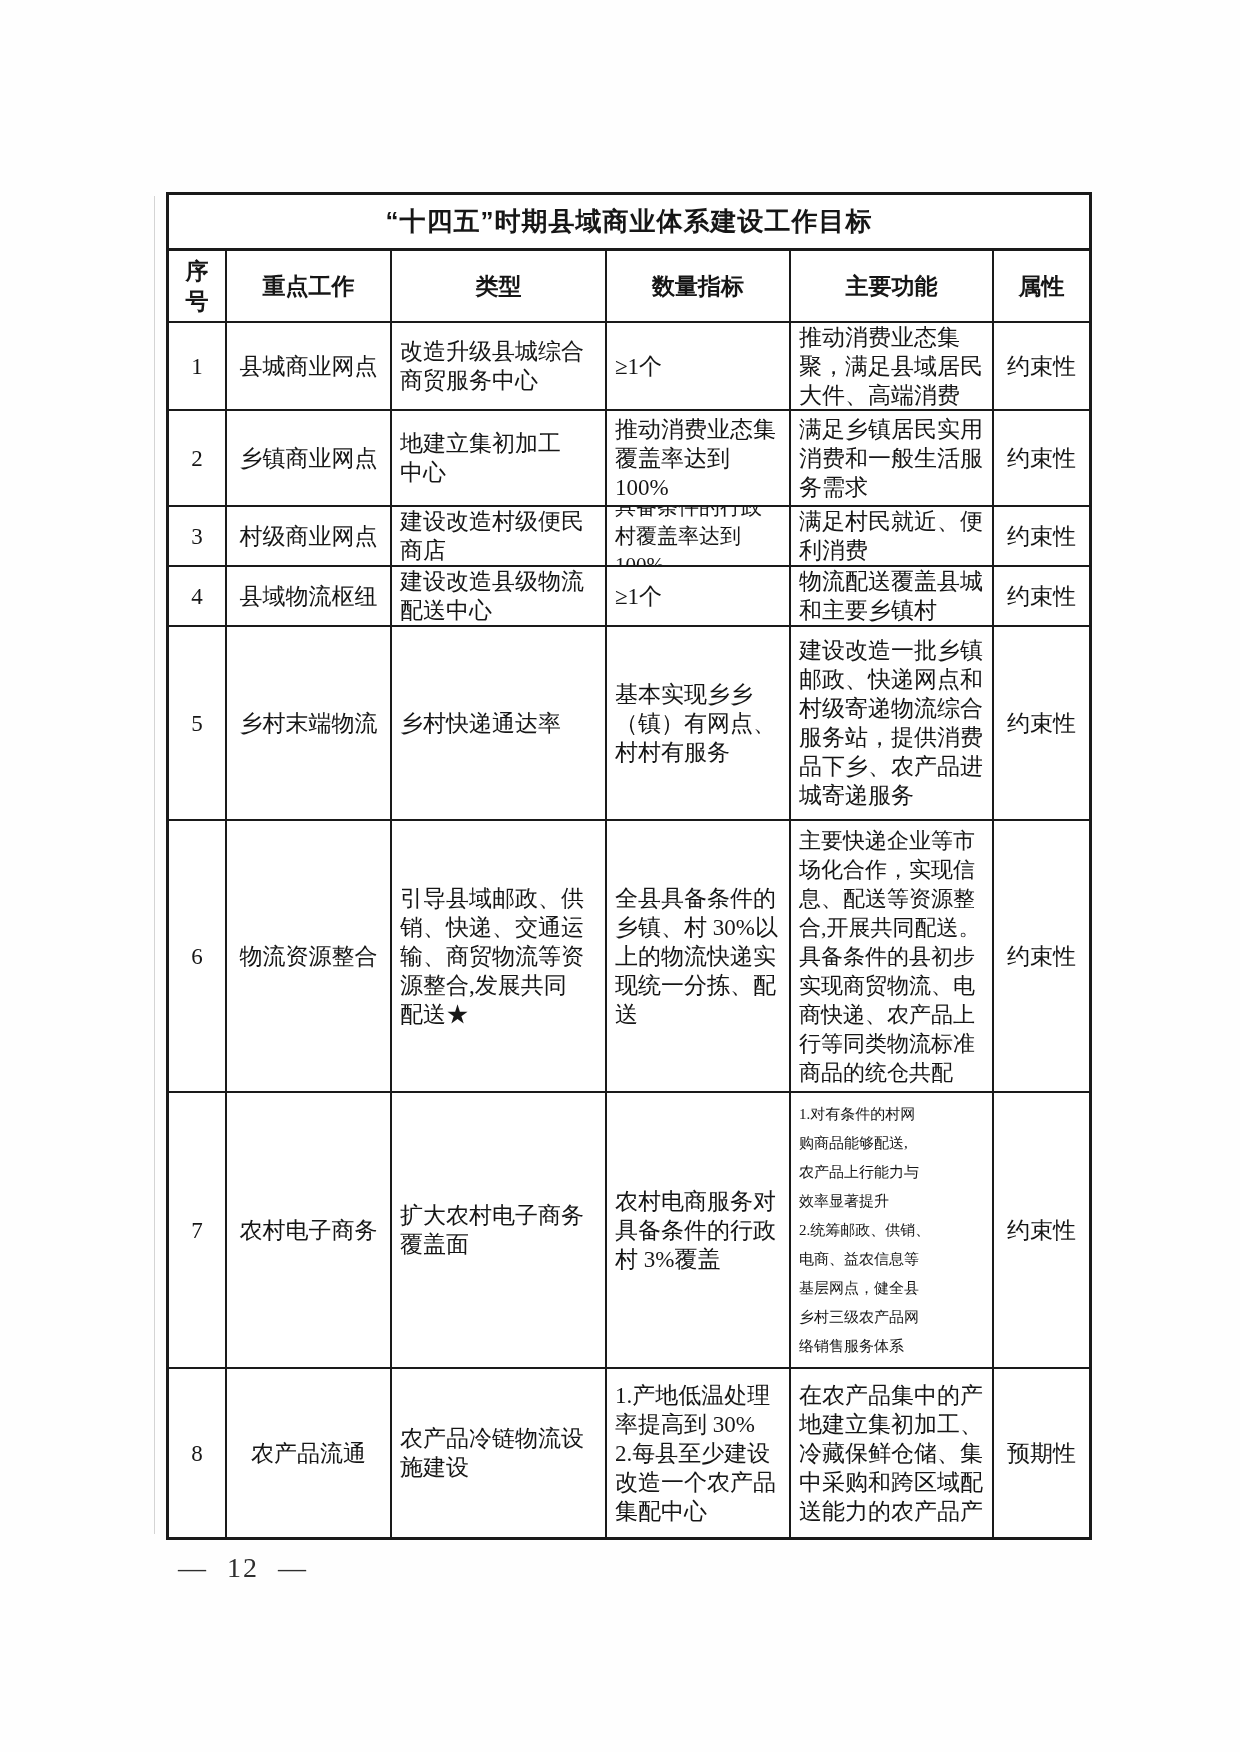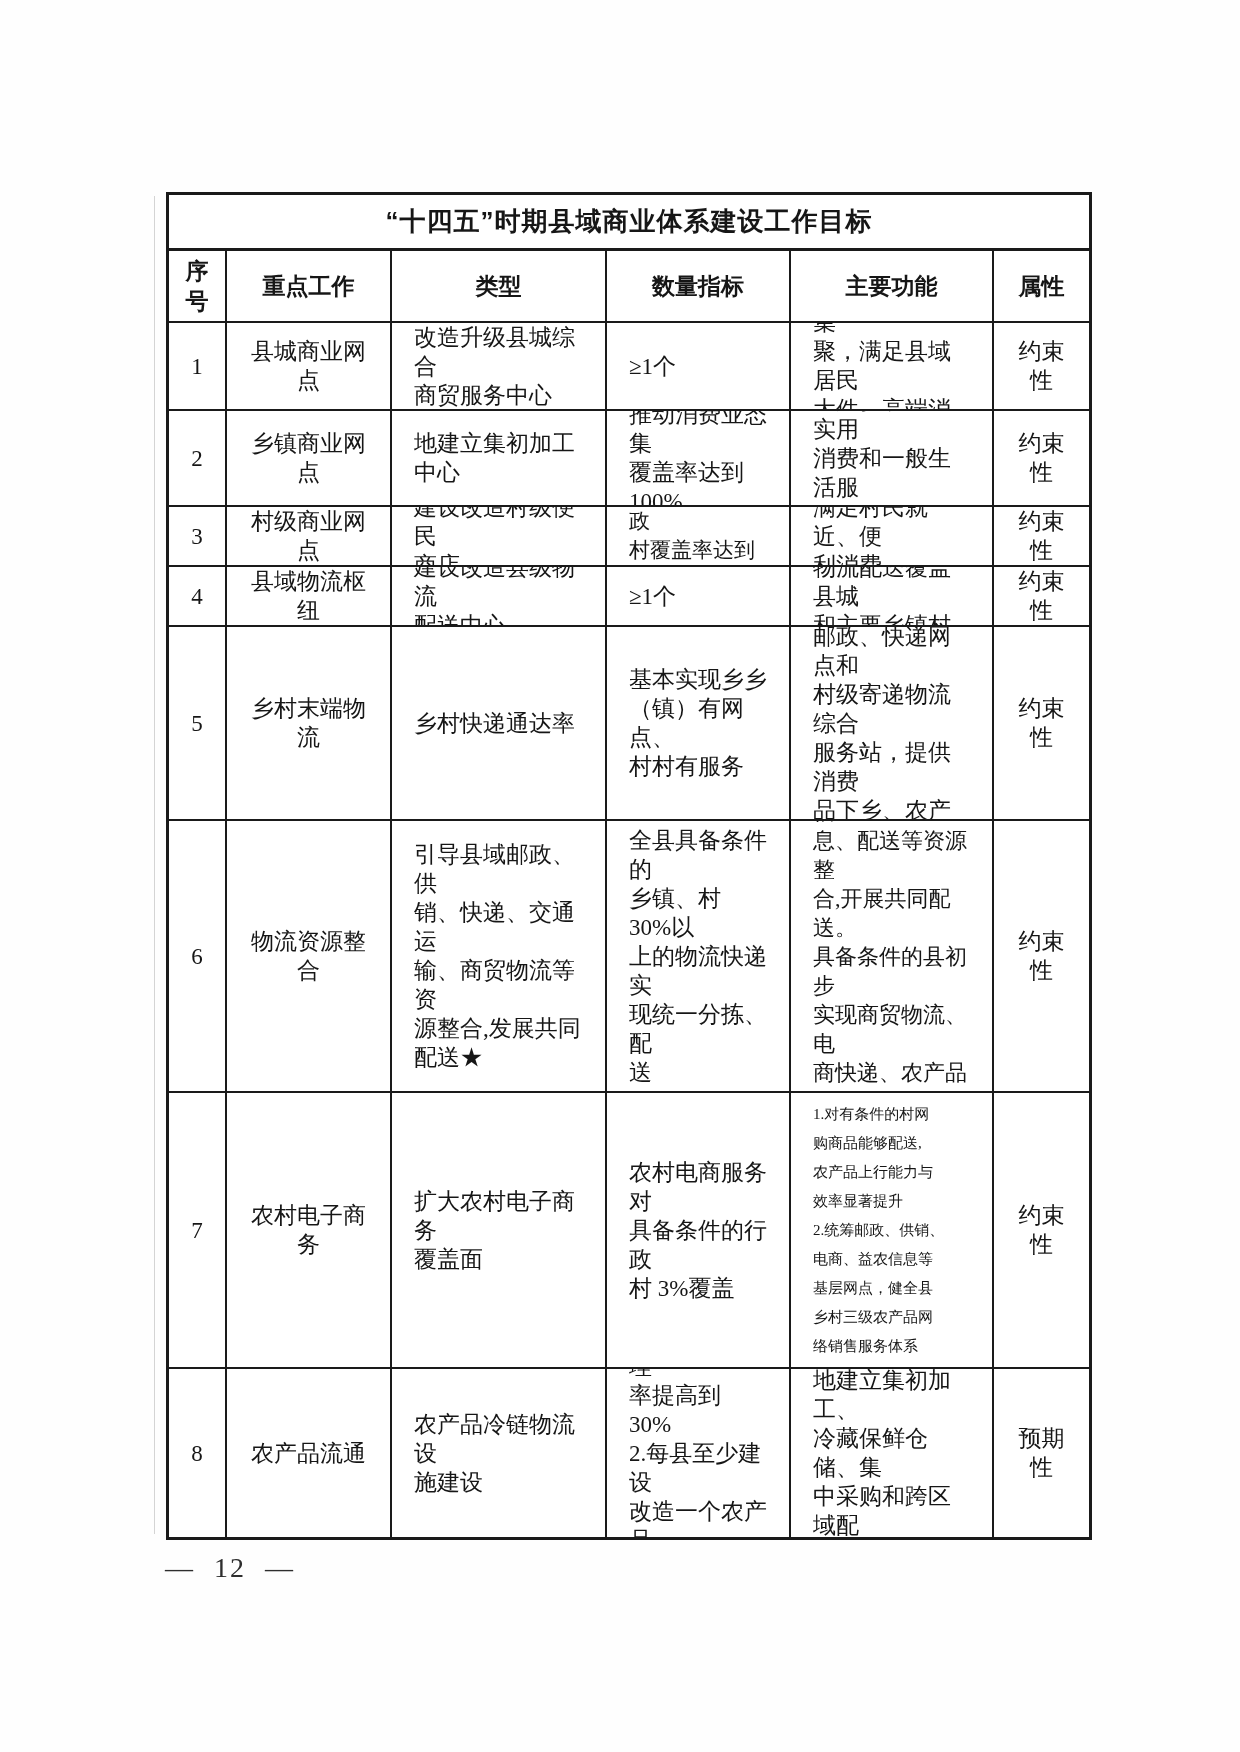--- a/index.html
+++ b/index.html
@@ -30,21 +30,21 @@
     grid-template-rows: 56px 72px 88px 96px 60px 60px 194px 272px 276px 168px;
     border: 3px solid #1a1a1a;
     background: #fff;
   }
   .cell {
     box-sizing: border-box;
     border-right: 2px solid #1a1a1a;
     border-bottom: 2px solid #1a1a1a;
     display: flex;
     align-items: center;
-    padding: 1px 22px;
+    padding: 1px 8px;
     font-size: 23px;
     line-height: 29px;
     white-space: pre-line;
     overflow: hidden;
   }
   .no-r { border-right: none; }
   .no-b { border-bottom: none; }
   .title {
     grid-column: 1 / -1;
     justify-content: center;
@@ -62,21 +62,21 @@
     line-height: 30px;
   }
   .c-center { justify-content: center; text-align: center; }
   .c-left   { justify-content: flex-start; text-align: left; }
   
   .row-2.c-ind  { font-size: 21px; }
   .row-5.c-func { font-size: 22px; }
   .row-6.c-func { font-size: 15px; }
   .pagenum {
     position: absolute;
-    left: 165px; top: 1552px;
+    left: 178px; top: 1552px;
     font-size: 28px;
     color: #2e2e2e;
     letter-spacing: 2px;
     word-spacing: 10px;
     font-family: "Liberation Serif", serif;
   }
 </style>
 </head>
 <body>
 

